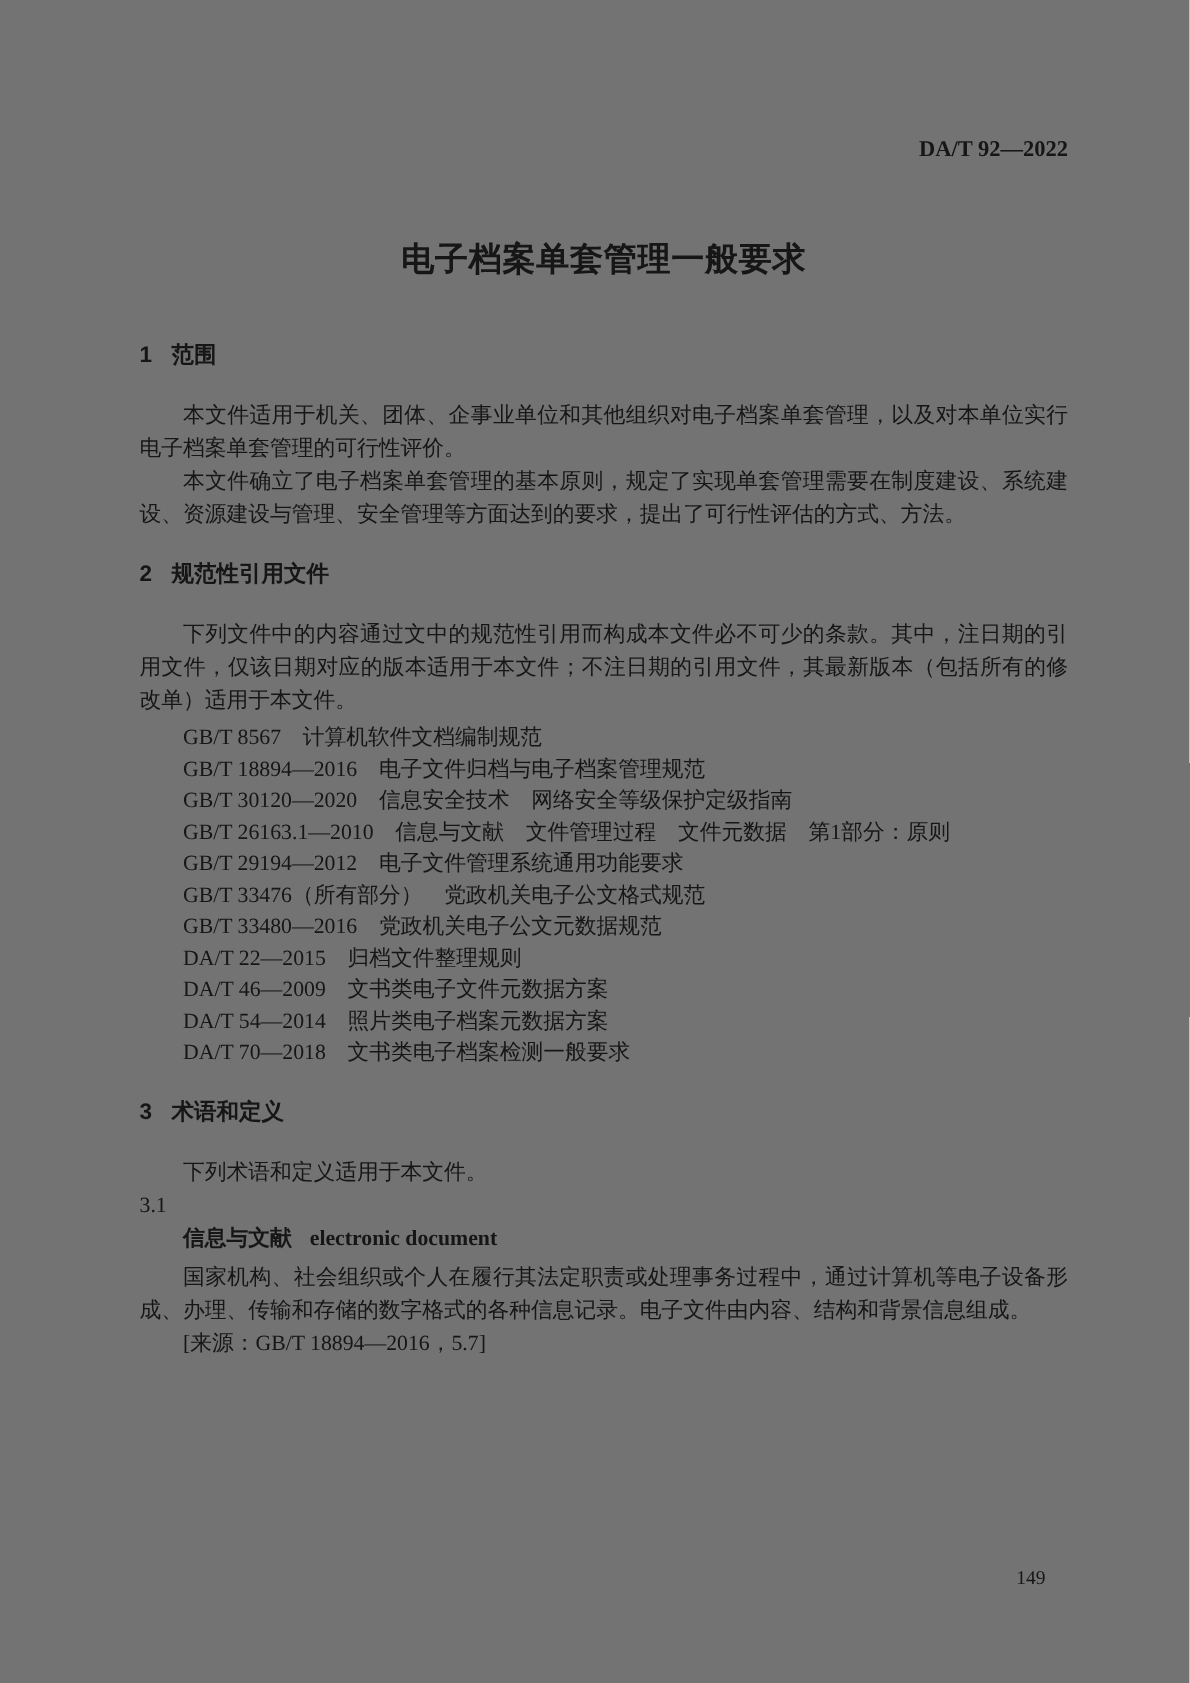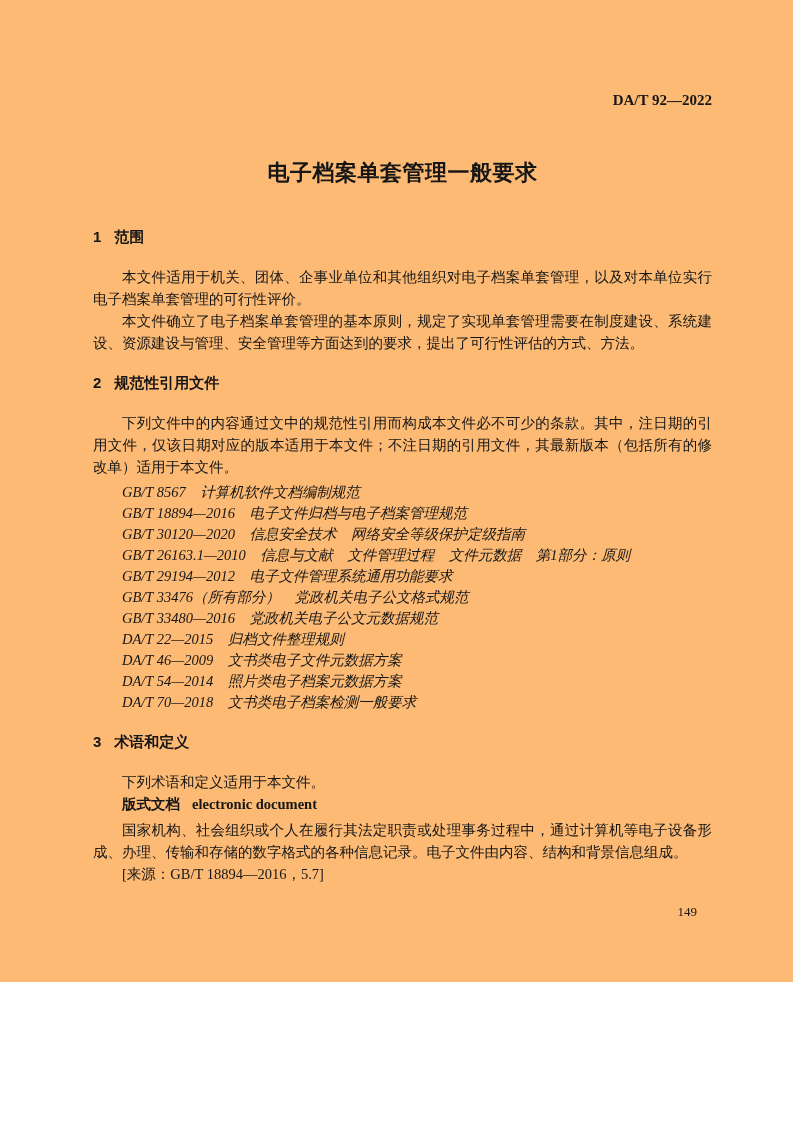--- a/index.html
+++ b/index.html
@@ -3,22 +3,22 @@
 <meta charset="utf-8">
 <style>
   html, body {
     margin: 0;
     padding: 0;
     background: #ffffff;
   }
   .page {
     position: relative;
     width: 793px;
-    height: 982px;
-    background: #fdba74;
+    height: 1122px;
+    background: #737373;
     box-sizing: border-box;
     padding: 0 81px 0 93px;
     color: #161616;
     font-family: "Liberation Serif", serif;
     overflow: hidden;
   }
   .header {
     padding-top: 90px;
     text-align: right;
     font-size: 15px;
@@ -55,21 +55,20 @@
   }
   .ref-list {
     margin-top: 4px;
   }
   .ref-item {
     margin: 0;
     font-size: 14.5px;
     line-height: 21px;
     text-indent: 2em;
     white-space: pre-wrap;
-    font-style: italic;
   }
   .term-number {
     margin: 0;
     font-size: 14.5px;
     line-height: 22px;
   }
   .term-line {
     margin: 0;
     font-size: 14.5px;
     line-height: 22px;
@@ -128,20 +127,21 @@
     <p class="ref-item">GB/T 33480—2016　党政机关电子公文元数据规范</p>
     <p class="ref-item">DA/T 22—2015　归档文件整理规则</p>
     <p class="ref-item">DA/T 46—2009　文书类电子文件元数据方案</p>
     <p class="ref-item">DA/T 54—2014　照片类电子档案元数据方案</p>
     <p class="ref-item">DA/T 70—2018　文书类电子档案检测一般要求</p>
   </div>
 
   <h2 class="section-heading"><span class="sec-num">3</span><span>术语和定义</span></h2>
   <p class="para">下列术语和定义适用于本文件。</p>
   <div>
-    <p class="term-line"><span class="term-zh">版式文档</span><span class="term-en">electronic document</span></p>
+    <p class="term-number">3.1</p>
+    <p class="term-line"><span class="term-zh">信息与文献</span><span class="term-en">electronic document</span></p>
     <p class="para definition">国家机构、社会组织或个人在履行其法定职责或处理事务过程中，通过计算机等电子设备形成、办理、传输和存储的数字格式的各种信息记录。电子文件由内容、结构和背景信息组成。</p>
     <p class="term-source">[来源：GB/T 18894—2016，5.7]</p>
   </div>
 
   <div class="page-number">149</div>
 
 </div>
 
 </body></html>

